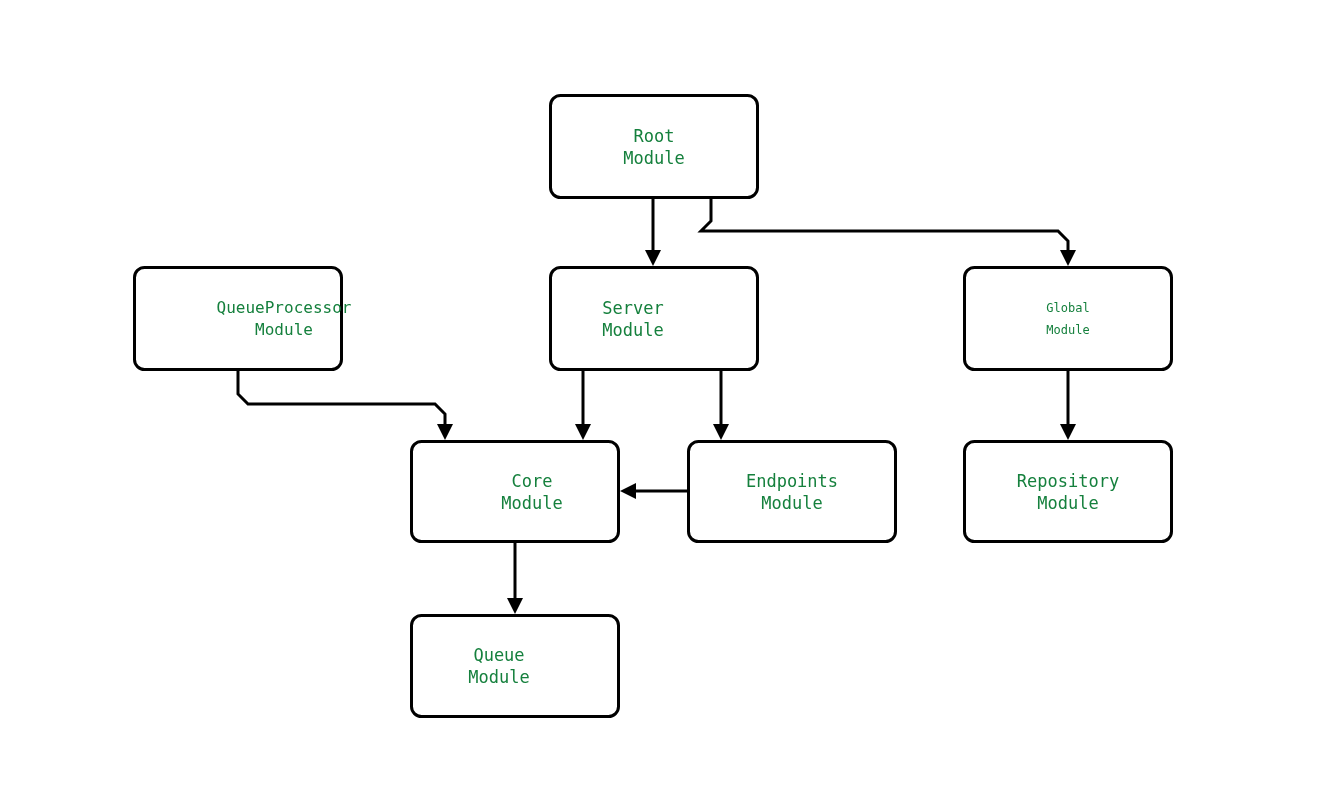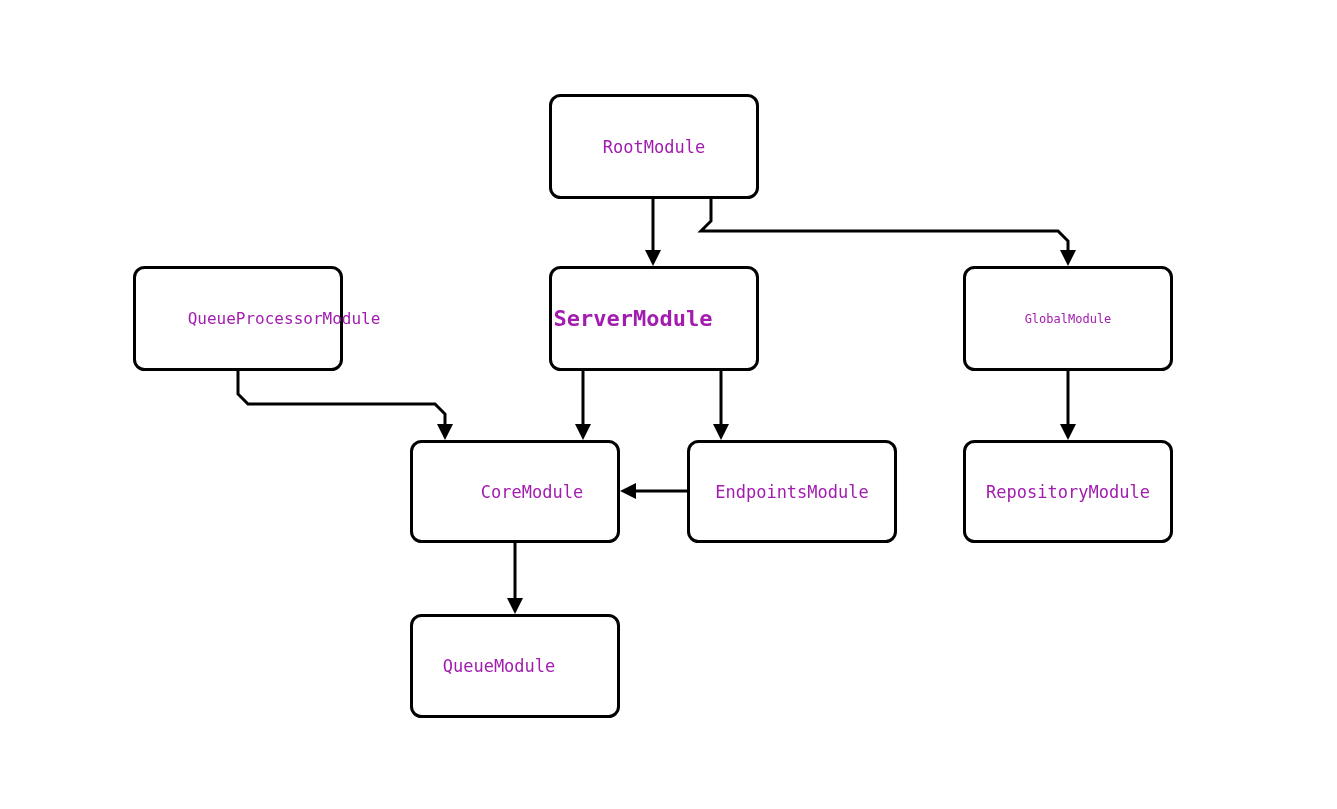--- a/index.html
+++ b/index.html
@@ -40,28 +40,28 @@
     stroke-linecap: butt;
     stroke-linejoin: miter;
   }
   .edge-head {
     fill: #000000;
     stroke: none;
   }
   .node-label {
     position: absolute;
     display: flex;
-    flex-direction: row;
+    flex-direction: column;
     align-items: center;
     justify-content: center;
     text-align: center;
     font-family: "DejaVu Sans Mono", "Liberation Mono", monospace;
     font-size: 17px;
     line-height: 22px;
-    color: #a21caf;
+    color: #15803d;
     letter-spacing: 0px;
     pointer-events: none;
     white-space: pre;
     border-radius: 23px;
   }
   .node-label .lbl-line {
     display: block;
   }
 </style>
 </head>
@@ -112,21 +112,21 @@
         <rect class="node-rect" x="411.5" y="441.5" width="207" height="100" rx="10" ry="10" fill="#ffffff" stroke="#000000" stroke-width="3"></rect>
         <rect class="node-rect" x="688.5" y="441.5" width="207" height="100" rx="10" ry="10" fill="#ffffff" stroke="#000000" stroke-width="3"></rect>
         <rect class="node-rect" x="964.5" y="441.5" width="207" height="100" rx="10" ry="10" fill="#ffffff" stroke="#000000" stroke-width="3"></rect>
         <rect class="node-rect" x="411.5" y="615.5" width="207" height="101" rx="10" ry="10" fill="#ffffff" stroke="#000000" stroke-width="3"></rect>
       </g>
   </svg>
 
   <div id="labels-layer">
       <div class="node-label" style="left: 549px; top: 94px; width: 210px; height: 105px; font-size: 17px;"><span class="lbl-line">Root</span><span class="lbl-line">Module</span></div>
       <div class="node-label" style="left: 133px; top: 266px; width: 210px; height: 105px; font-size: 16px; margin-left: 46px;"><span class="lbl-line">QueueProcessor</span><span class="lbl-line">Module</span></div>
-      <div class="node-label" style="left: 549px; top: 266px; width: 168px; height: 105px; font-size: 22px; font-weight: bold;"><span class="lbl-line">Server</span><span class="lbl-line">Module</span></div>
+      <div class="node-label" style="left: 549px; top: 266px; width: 168px; height: 105px; font-size: 17px;"><span class="lbl-line">Server</span><span class="lbl-line">Module</span></div>
       <div class="node-label" style="left: 963px; top: 266px; width: 210px; height: 105px; font-size: 12px;"><span class="lbl-line">Global</span><span class="lbl-line">Module</span></div>
       <div class="node-label" style="left: 410px; top: 440px; width: 210px; height: 103px; font-size: 17px; padding-left: 17px;"><span class="lbl-line">Core</span><span class="lbl-line">Module</span></div>
       <div class="node-label" style="left: 687px; top: 440px; width: 210px; height: 103px; font-size: 17px;"><span class="lbl-line">Endpoints</span><span class="lbl-line">Module</span></div>
       <div class="node-label" style="left: 963px; top: 440px; width: 210px; height: 103px; font-size: 17px; text-align: center;"><span class="lbl-line">Repository</span><span class="lbl-line">Module</span></div>
       <div class="node-label" style="left: 394px; top: 614px; width: 210px; height: 104px; font-size: 17px;"><span class="lbl-line">Queue</span><span class="lbl-line">Module</span></div>
     </div>
 
 </div>
 
 </body></html>

